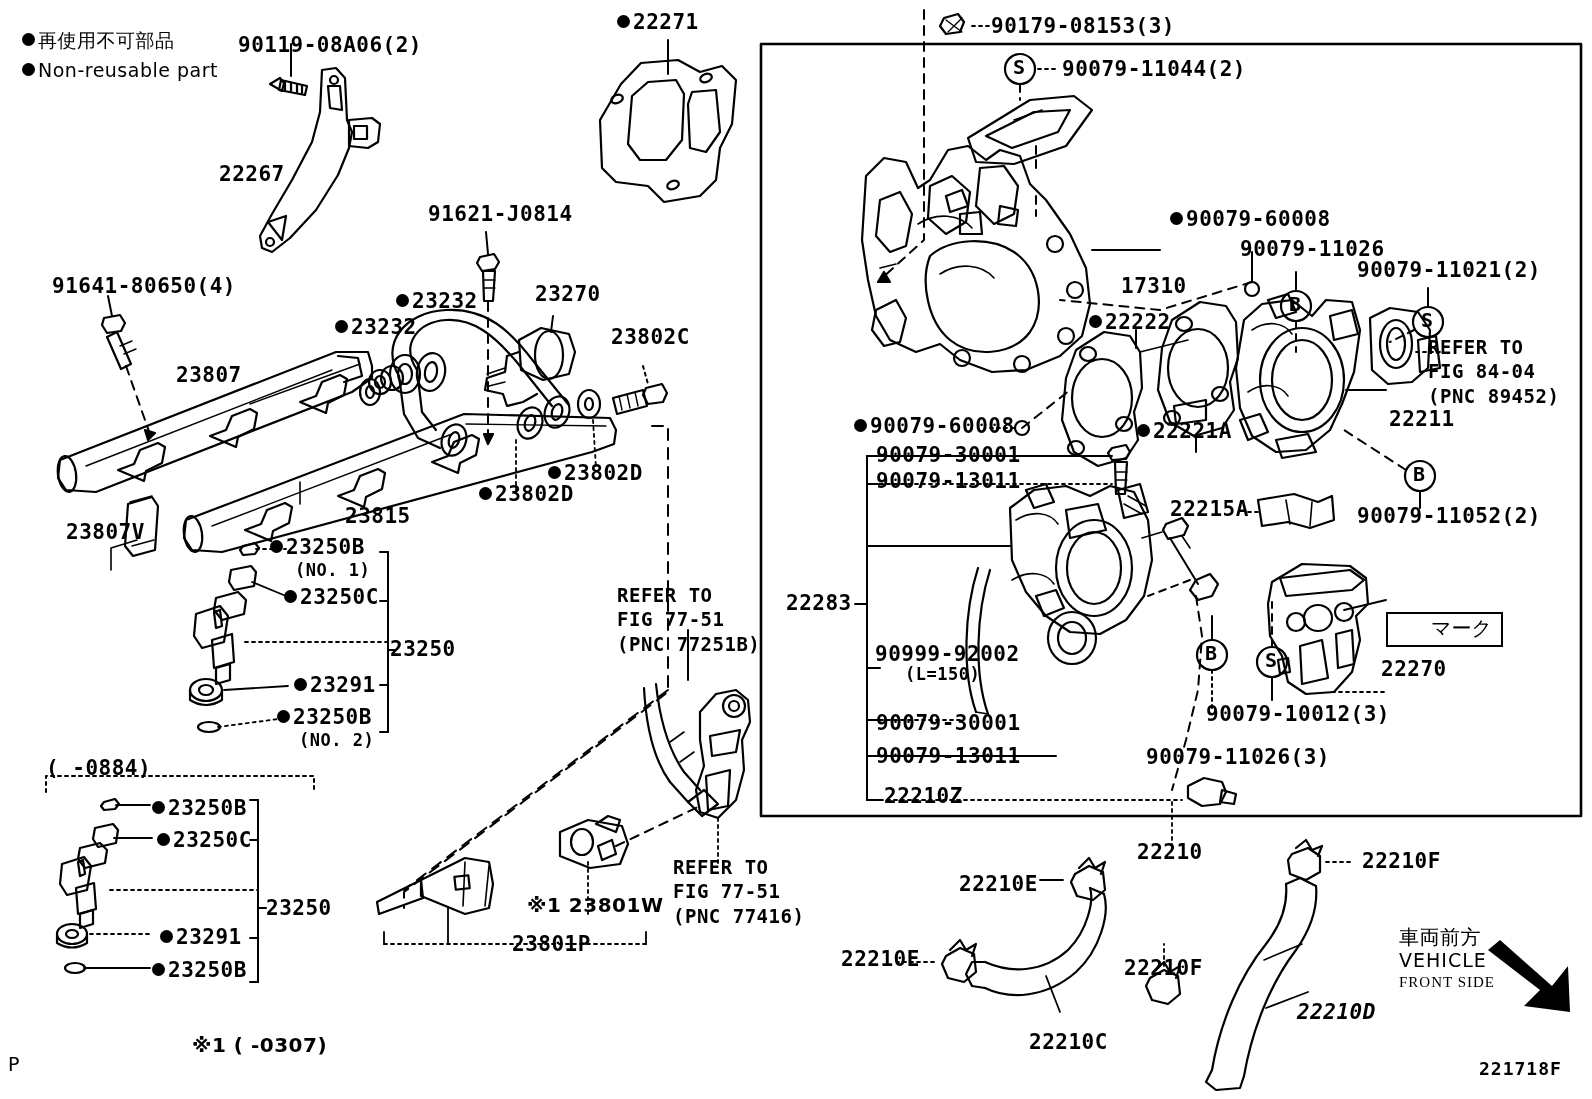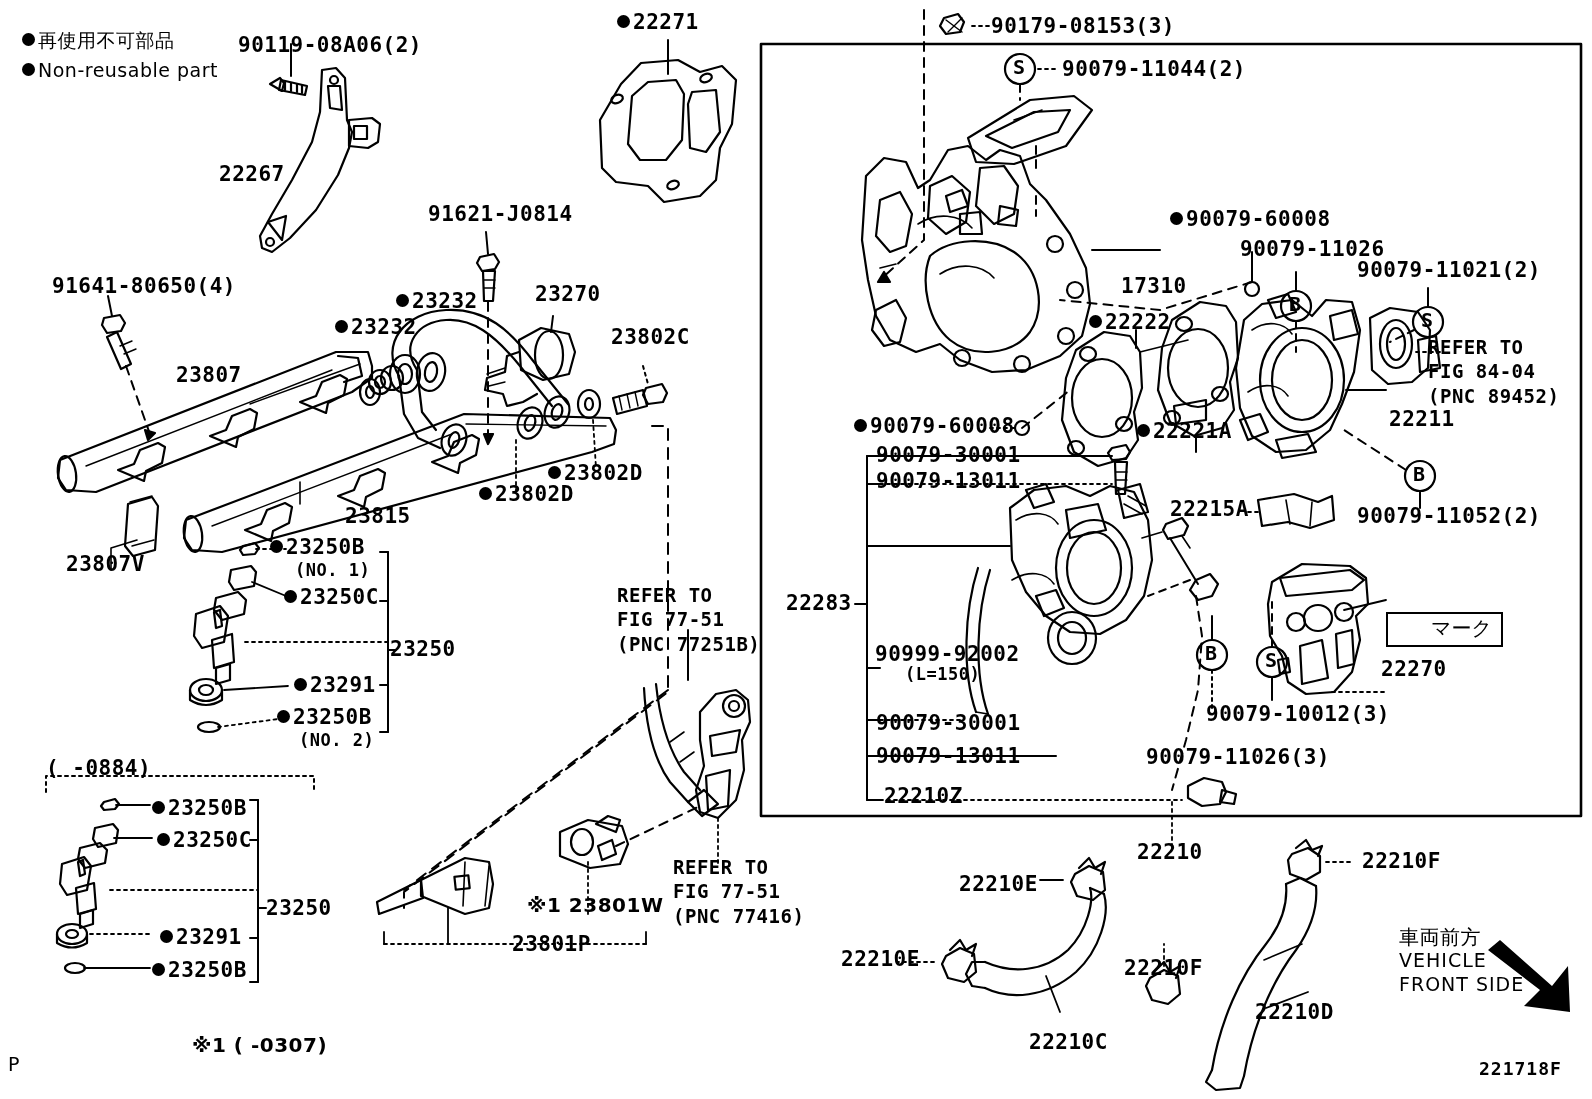--- a/index.html
+++ b/index.html
@@ -405,21 +405,21 @@
 
 <div class="lbl" style="left:238px;top:34px;">90119-08A06(2)</div>
 <div class="lbl" style="left:219px;top:163px;">22267</div>
 
 <div class="lbl" style="left:617px;top:11px;">
   <span class="dot"></span><span>22271</span>
 </div>
 
 <div class="lbl" style="left:52px;top:275px;">91641-80650(4)</div>
 <div class="lbl" style="left:176px;top:364px;">23807</div>
-<div class="lbl" style="left:66px;top:553px;">23807V</div>
+<div class="lbl" style="left:66px;top:521px;">23807V</div>
 <div class="lbl" style="left:345px;top:505px;">23815</div>
 
 <div class="lbl" style="left:335px;top:316px;">
   <span class="dot"></span><span>23232</span>
 </div>
 <div class="lbl" style="left:396px;top:290px;">
   <span class="dot"></span><span>23232</span>
 </div>
 
 <div class="lbl" style="left:428px;top:203px;">91621-J0814</div>
@@ -521,26 +521,26 @@
 <div class="lbl" style="left:1381px;top:658px;text-align:center;">22270</div>
 <div class="markbox" style="left:1386px;top:612px;padding-left:43px;">マーク</div>
 
 <div class="lbl" style="left:884px;top:785px;">22210Z</div>
 <div class="lbl" style="left:1137px;top:841px;">22210</div>
 <div class="lbl" style="left:959px;top:873px;">22210E</div>
 <div class="lbl" style="left:841px;top:948px;">22210E</div>
 <div class="lbl" style="left:1029px;top:1031px;">22210C</div>
 <div class="lbl" style="left:1362px;top:850px;">22210F</div>
 <div class="lbl" style="left:1124px;top:957px;">22210F</div>
-<div class="lbl" style="left:1255px;top:1001px;">22210D</div>
+<div class="lbl" style="left:1297px;top:1001px;font-style:italic;">22210D</div>
 
 <div class="lbl jp" style="left:1399px;top:925px;line-height:1.22;">
   <div>車両前方</div>
   <div style="font-size:19px;letter-spacing:1px;">VEHICLE</div>
-  <div style="font-size:19px;letter-spacing:1px;">FRONT SIDE</div>
+  <div style="font-size:15px;letter-spacing:1px;font-family:Liberation Serif, serif;">FRONT SIDE</div>
 </div>
 
 <div class="lbl fig" style="left:1479px;top:1059px;">221718F</div>
 <div class="pmark" style="left:8px;top:1053px;">P</div>
 
 <div class="lbl" style="left:1013px;top:57px;font-size:20px;">S</div>
 <div class="lbl" style="left:1421px;top:310px;font-size:20px;">S</div>
 <div class="lbl" style="left:1265px;top:650px;font-size:20px;">S</div>
 <div class="lbl" style="left:1289px;top:294px;font-size:20px;">B</div>
 <div class="lbl" style="left:1413px;top:464px;font-size:20px;">B</div>

